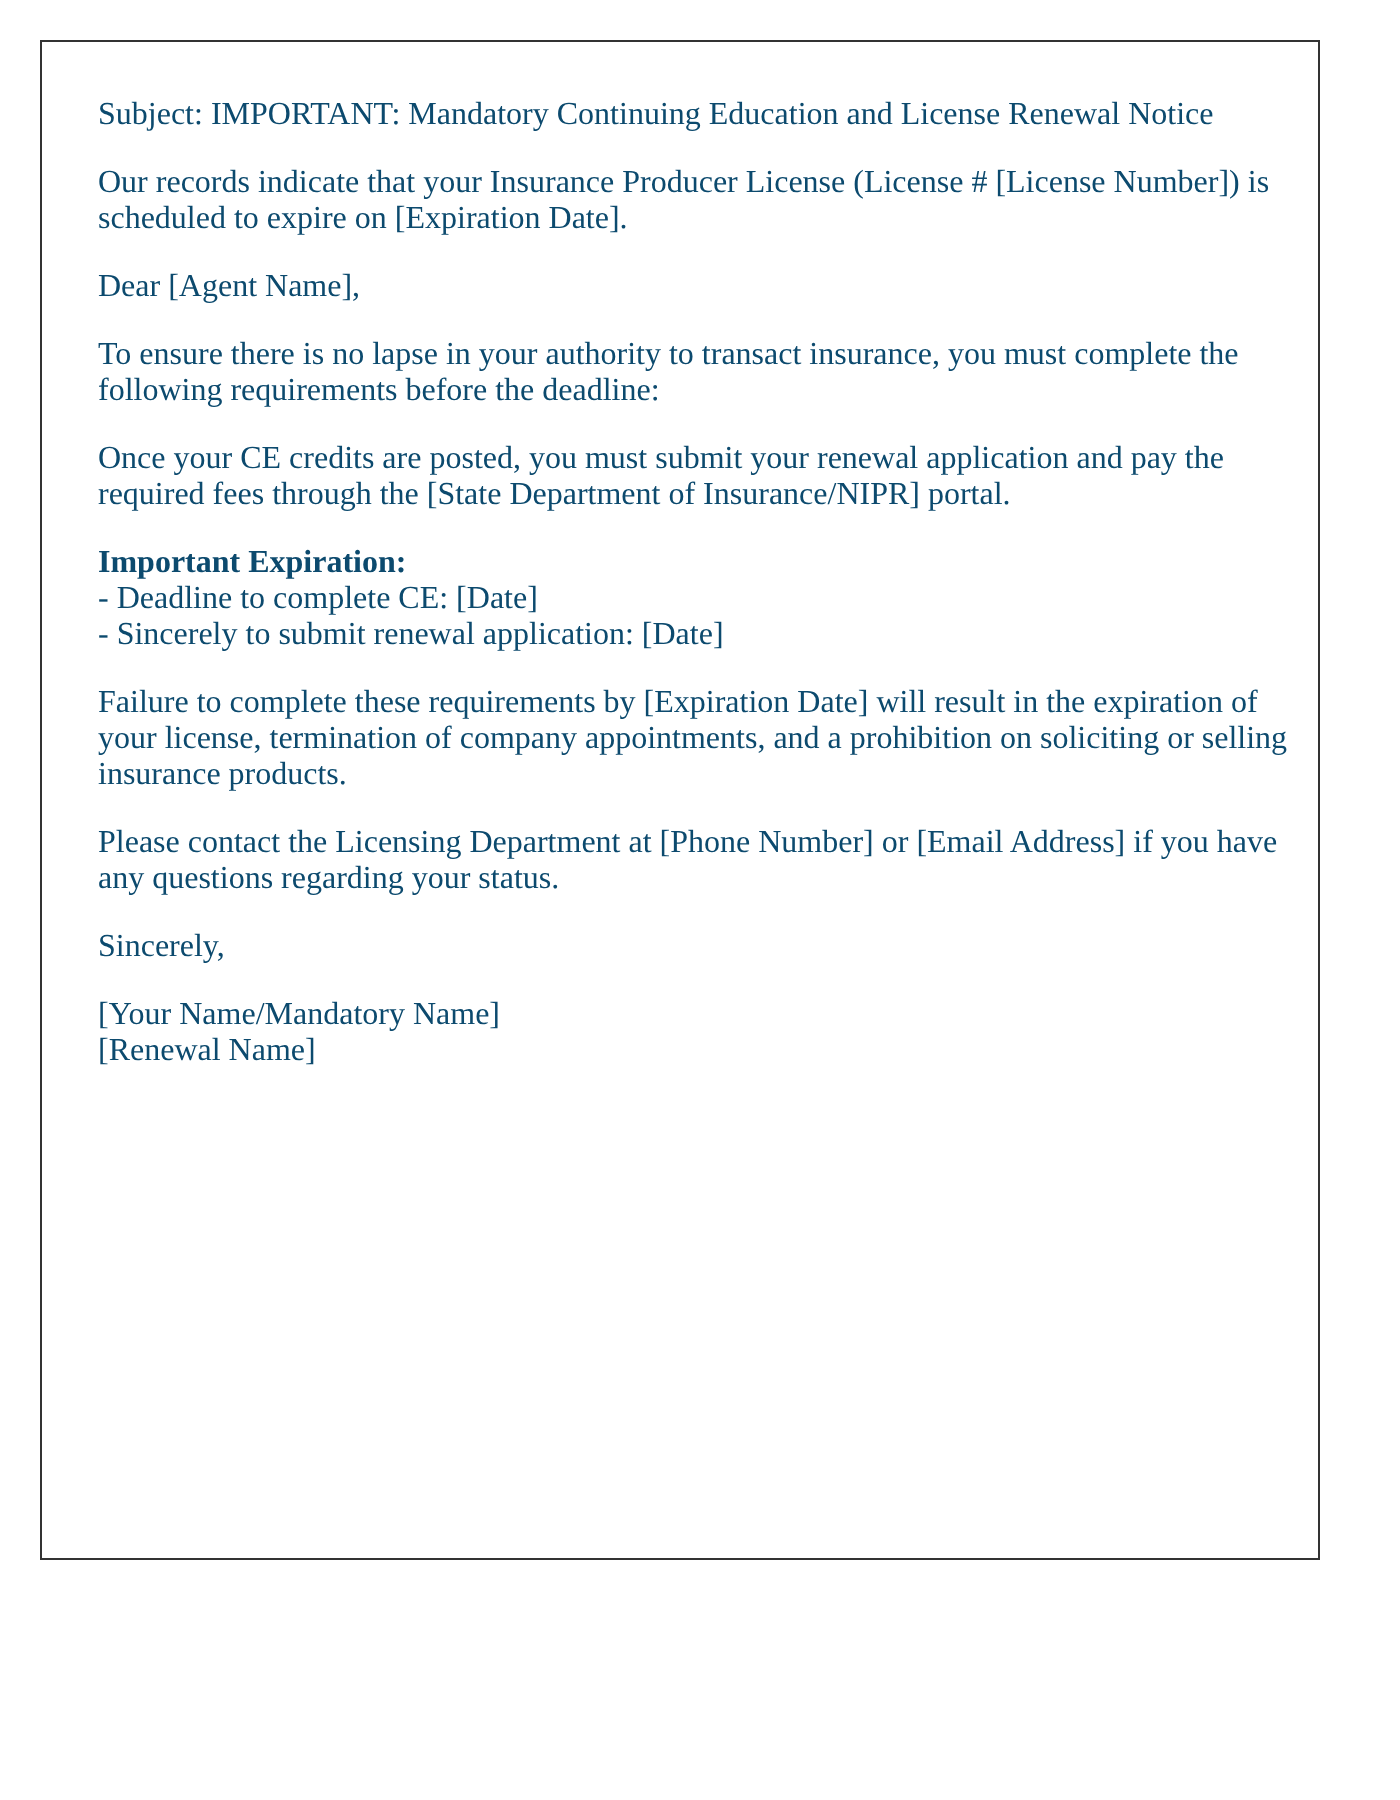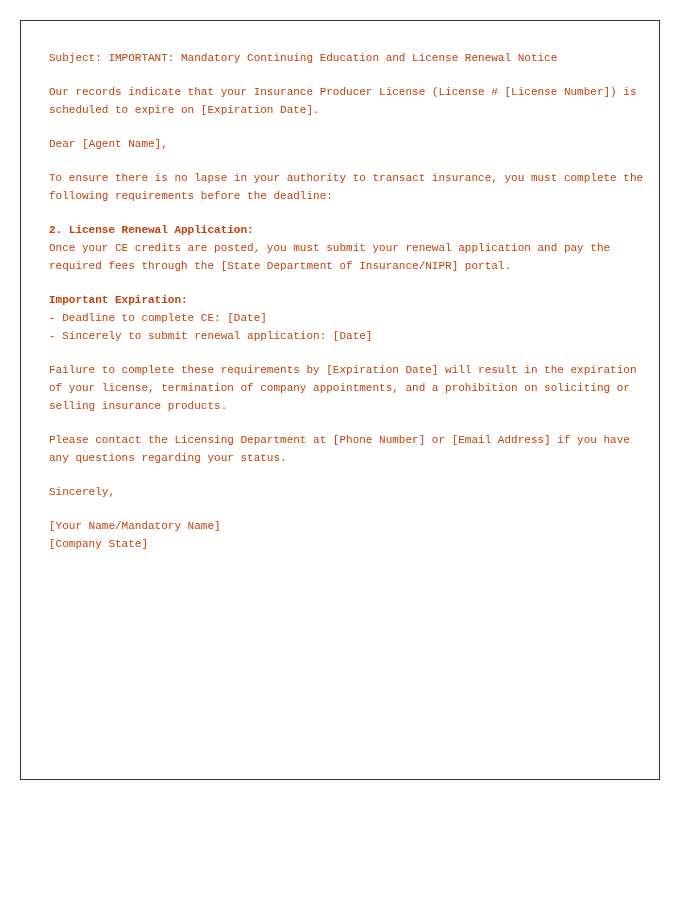--- a/index.html
+++ b/index.html
@@ -18,24 +18,24 @@
       height: 760px;
       border: 1px solid #333333;
       box-sizing: border-box;
       background: #ffffff;
     }
     .content {
       position: absolute;
       left: 28px;
       top: 28px;
       width: 600px;
-      font-family: Liberation Mono, monospace;
-      font-size: 11px;
+      font-family: Liberation Serif, serif;
+      font-size: 16px;
       line-height: 18px;
-      color: #c2410c;
+      color: #0c4a6e;
     }
     .para {
       margin: 0 0 16px 0;
     }
     .heading {
       font-weight: bold;
       display: block;
     }
     .line {
       display: block;
@@ -46,32 +46,31 @@
 
 <div class="page">
   <div class="content">
     <p class="para">Subject: IMPORTANT: Mandatory Continuing Education and License Renewal Notice</p>
     <p class="para">Our records indicate that your Insurance Producer License (License # [License Number]) is scheduled to expire on [Expiration Date].</p>
     <p class="para">Dear [Agent Name],</p>
     <p class="para">To ensure there is no lapse in your authority to transact insurance, you must complete the following requirements before the deadline:</p>
 
 
     <div class="para">
-      <span class="heading">2. License Renewal Application:</span>
       <span class="line">Once your CE credits are posted, you must submit your renewal application and pay the required fees through the [State Department of Insurance/NIPR] portal.</span>
     </div>
 
     <div class="para">
       <span class="heading">Important Expiration:</span>
       <span class="line">- Deadline to complete CE: [Date]</span>
       <span class="line">- Sincerely to submit renewal application: [Date]</span>
     </div>
 
     <p class="para">Failure to complete these requirements by [Expiration Date] will result in the expiration of your license, termination of company appointments, and a prohibition on soliciting or selling insurance products.</p>
     <p class="para">Please contact the Licensing Department at [Phone Number] or [Email Address] if you have any questions regarding your status.</p>
     <p class="para">Sincerely,</p>
 
     <div class="para">
       <span class="line">[Your Name/Mandatory Name]</span>
-      <span class="line">[Company State]</span>
+      <span class="line">[Renewal Name]</span>
     </div>
   </div>
 </div>
 
 </body></html>

